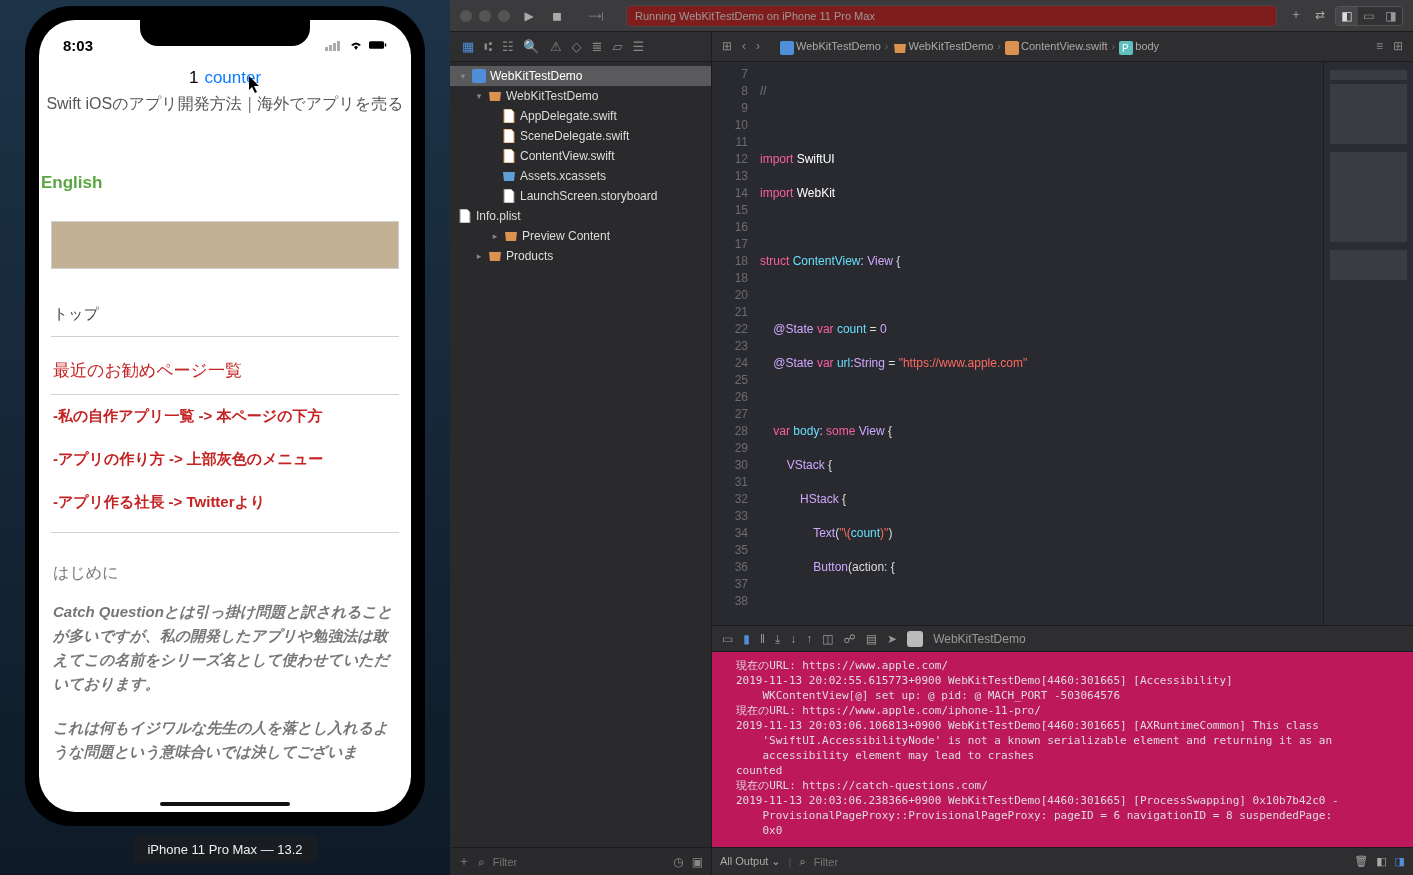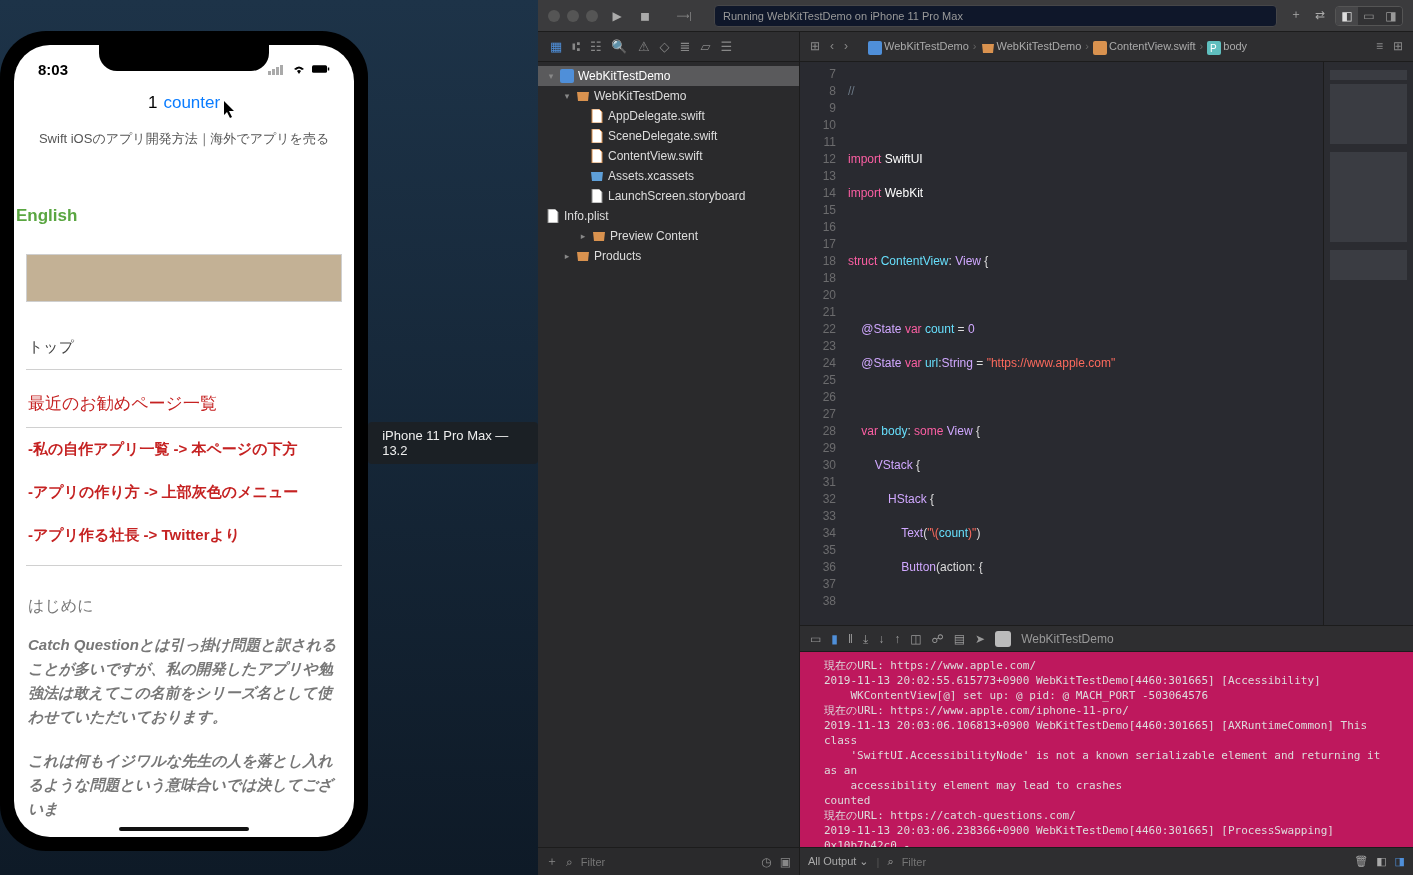--- a/index.html
+++ b/index.html
@@ -10,24 +10,24 @@
   }
   body {
     background: #1a2a3a;
     width: 1413px;
     height: 875px;
     overflow: hidden;
     display: flex;
   }
   
   .sim-wrap {
-    width: 538px;
+    width: 450px;
     height: 875px;
     display: flex;
-    flex-direction: row;
+    flex-direction: column;
     align-items: center;
     position: relative;
     background: linear-gradient(#1d3348,#0e1a27);
   }
   .phone {
     margin-top: 6px;
     width: 400px;
     height: 820px;
     background: #000;
     border-radius: 46px;
@@ -68,23 +68,23 @@
     display:flex;
     justify-content:center;
     gap:6px;
     font-size:17px;
     padding:8px 0 2px;
   }
   .header-row .count { color:#000; }
   .header-row .btn { color:#0a7cff; }
   .sub {
     text-align:center;
-    font-size:13px;
+    font-size:16px;
     color:#555;
-    margin-top:15px;
+    margin-top:4px;
   }
   .cursor {
     position:absolute;
     top:56px; left:210px;
     width:12px;height:18px;
     pointer-events:none;
     z-index:6;
   }
   .english { color:#5aa641; font-size:17px; font-weight:600; margin-top:58px; padding:0 2px;}
   .taupe {
@@ -126,21 +126,21 @@
     align-items:center;
     gap:10px;
     padding:0 10px;
     border-bottom:1px solid #1c1c1c;
   }
   .traffic { display:flex; gap:7px; }
   .traffic span{width:12px;height:12px;border-radius:50%;background:#555;}
   .tb-btn { width:18px;height:18px;display:flex;align-items:center;justify-content:center;color:#aaa;}
   .activity {
     flex:1;
-    background:#0f172a;
+    background:#7f1d1d;
     border:1px solid #464648;
     border-radius:4px;
     height:22px;
     display:flex;
     align-items:center;
     padding:0 8px;
     font-size:11px;
     color:#999;
   }
   .tb-right { display:flex; gap:6px; }

